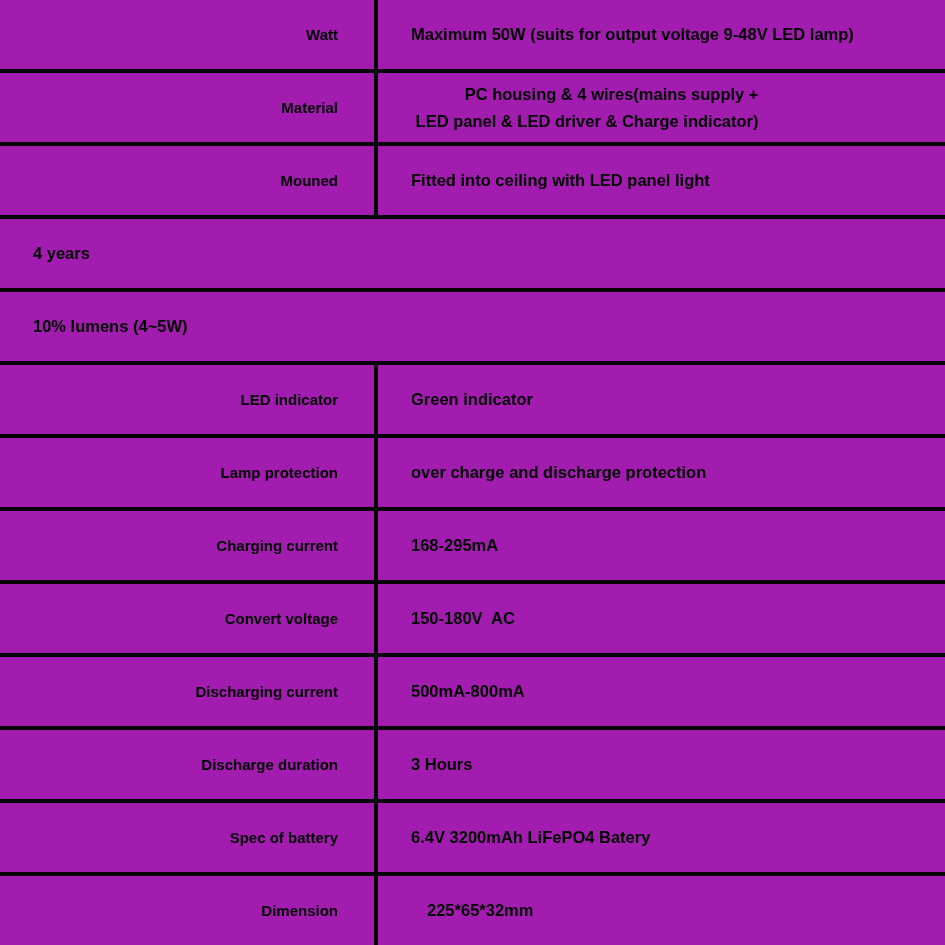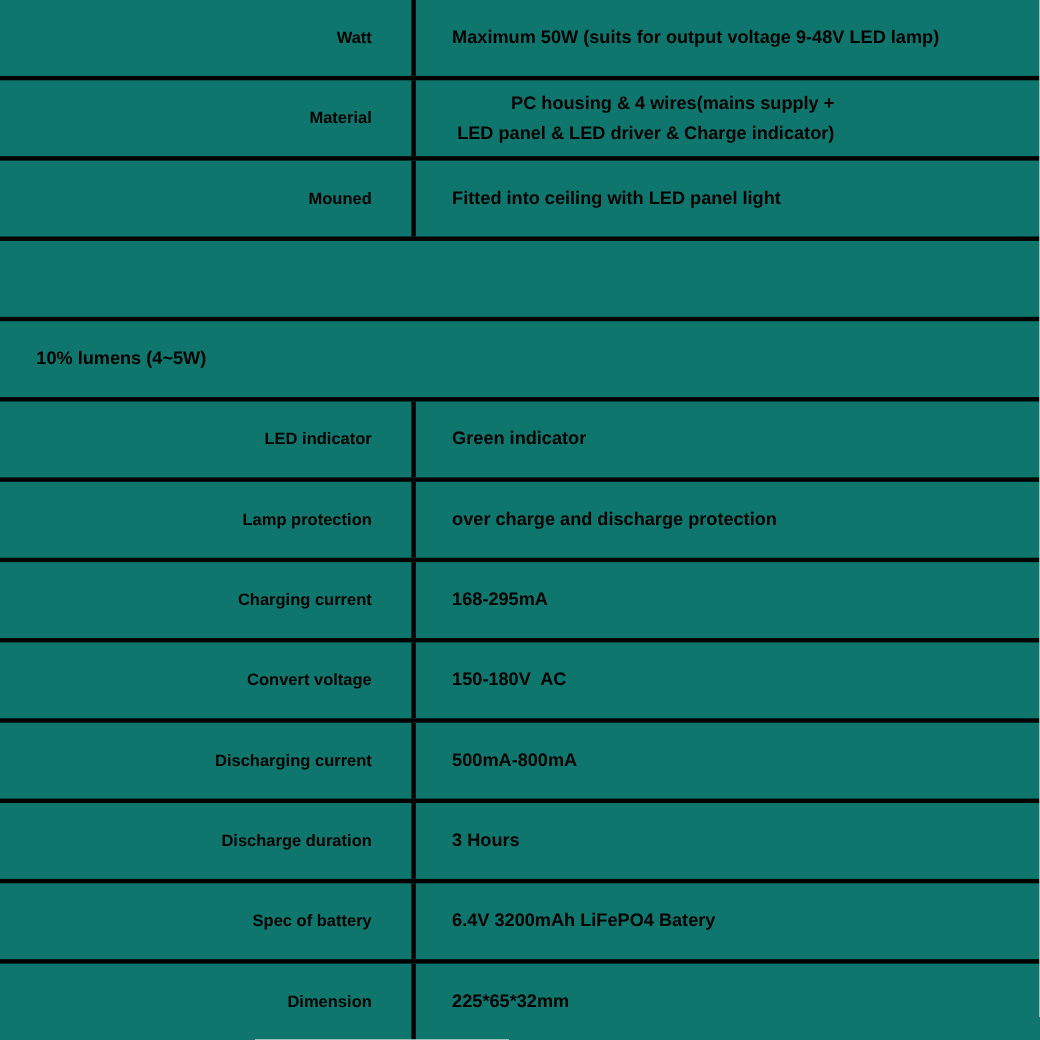--- a/index.html
+++ b/index.html
@@ -3,40 +3,41 @@
 <meta charset="utf-8">
 <style>
   html, body {
     margin: 0;
     padding: 0;
     background: #ffffff;
   }
   .page {
     width: 945px;
     height: 945px;
-    background: #0f766e;
+    background: #a21caf;
     overflow: hidden;
   }
   .spec-table {
     display: flex;
     flex-direction: column;
     width: 945px;
     height: 945px;
     font-family: "Liberation Sans", sans-serif;
     color: #000000;
   }
   .spec-row {
     flex: 1 1 0;
     display: flex;
     box-sizing: border-box;
     border-bottom: 4px solid #000000;
     min-height: 0;
   }
   .spec-row:last-child {
     border-bottom: none;
+    gap: 16px;
   }
   .label-cell {
     width: 378px;
     box-sizing: border-box;
     border-right: 4px solid #000000;
     display: flex;
     align-items: center;
     justify-content: flex-end;
     padding-right: 36px;
     font-size: 15px;
@@ -74,20 +75,21 @@
       <div class="value-cell">PC housing &amp; 4 wires(mains supply +
  LED panel &amp; LED driver &amp; Charge indicator)</div>
     </div>
 
     <div class="spec-row">
       <div class="label-cell">Mouned</div>
       <div class="value-cell">Fitted into ceiling with LED panel light</div>
     </div>
 
     <div class="spec-row">
+      <div class="value-cell">4 years</div>
     </div>
 
     <div class="spec-row">
       <div class="value-cell">10% lumens (4~5W)</div>
     </div>
 
     <div class="spec-row">
       <div class="label-cell">LED indicator</div>
       <div class="value-cell">Green indicator</div>
     </div>

